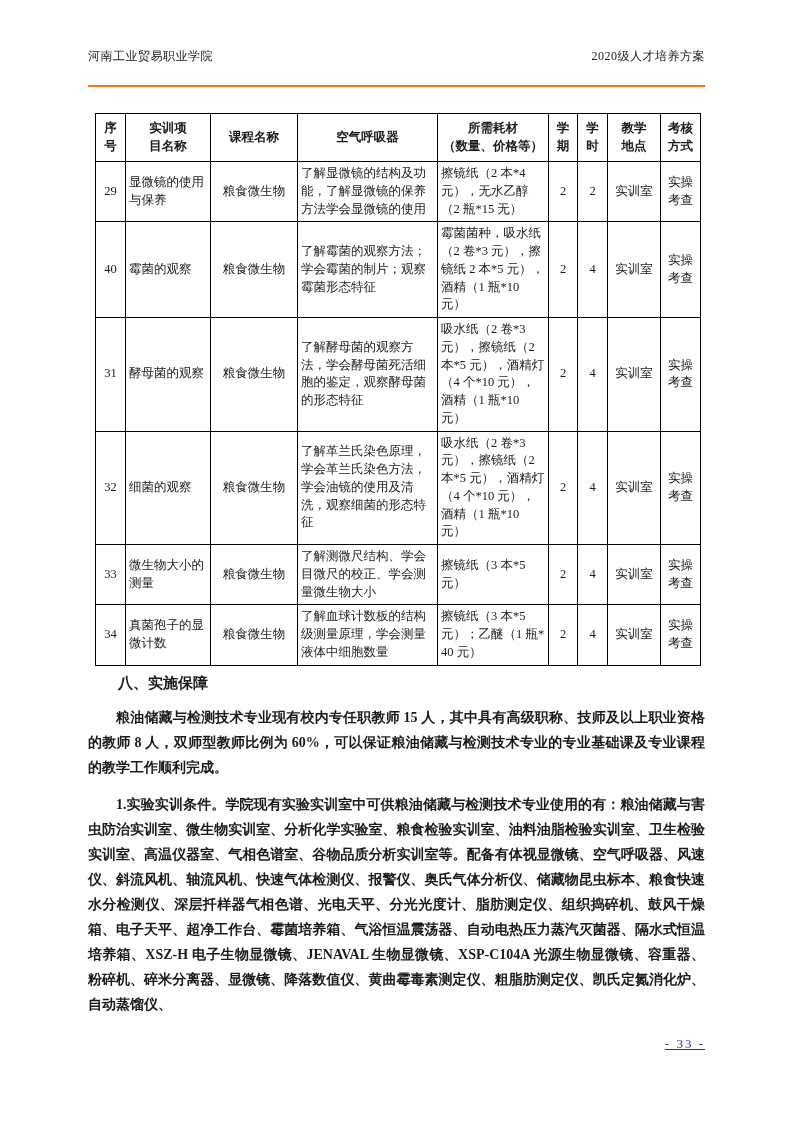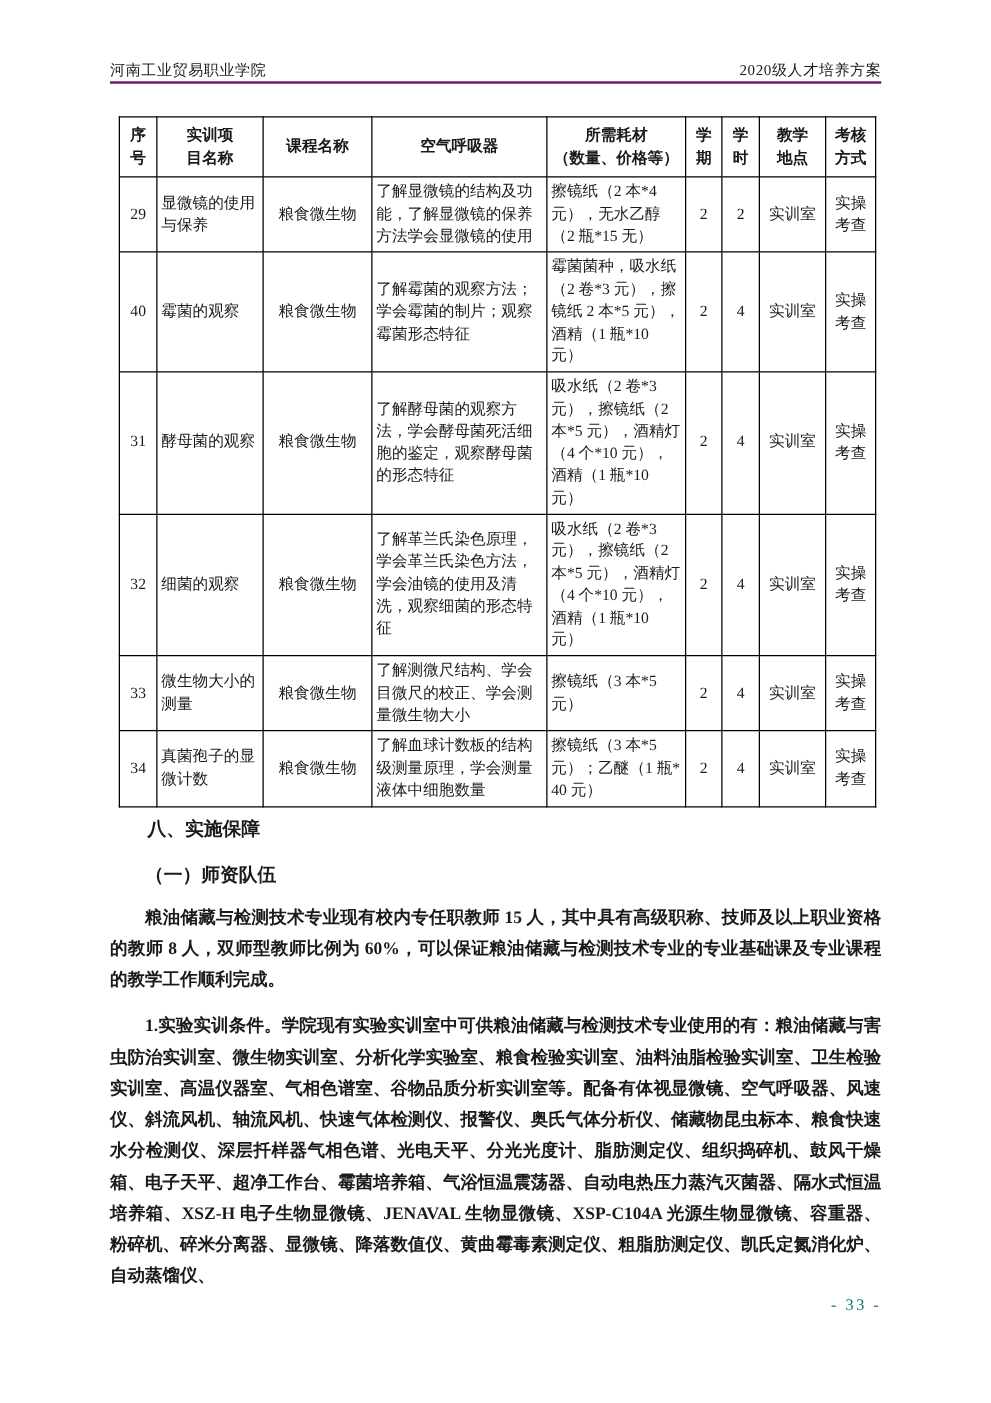--- a/index.html
+++ b/index.html
@@ -15,22 +15,22 @@
     background: #ffffff;
     padding: 48px 88px 0 88px;
     overflow: hidden;
   }
   
   .page-header {
     display: flex;
     justify-content: space-between;
     align-items: flex-end;
     font-size: 12px;
-    padding-bottom: 0;
-    border-bottom: 2px solid #701a75;
+    padding-bottom: 20px;
+    border-bottom: 2px solid #f97316;
     letter-spacing: 0.5px;
   }
   
   table.training {
     margin: 26px 0 0 7px;
     width: 605px;
     border-collapse: collapse;
     table-layout: fixed;
     font-size: 12.5px;
     line-height: 1.42;
@@ -67,22 +67,23 @@
     text-align: justify;
     text-indent: 2em;
     font-weight: bold;
   }
   
   .page-footer {
     position: absolute;
     right: 88px;
     top: 1036px;
     font-size: 13px;
-    color: #0f766e;
+    color: #4c1d95;
     letter-spacing: 2px;
+    text-decoration: underline;
   }
 </style>
 </head>
 <body>
 
 <div class="page">
 
   <div class="page-header">
     <span>河南工业贸易职业学院</span>
     <span>2020级人才培养方案</span>
@@ -185,21 +186,20 @@
           <td class="c5">2</td>
           <td class="c6">4</td>
           <td class="c7">实训室</td>
           <td class="c8">实操考查</td>
         </tr>
       </tbody>
   </table>
 
   <div class="section-heading">八、实施保障</div>
 
-  <div class="sub-heading">（一）师资队伍</div>
 
   <p class="para">粮油储藏与检测技术专业现有校内专任职教师 15 人，其中具有高级职称、技师及以上职业资格的教师 8 人，双师型教师比例为 60%，可以保证粮油储藏与检测技术专业的专业基础课及专业课程的教学工作顺利完成。</p>
 
 
   <p class="para">1.实验实训条件。学院现有实验实训室中可供粮油储藏与检测技术专业使用的有：粮油储藏与害虫防治实训室、微生物实训室、分析化学实验室、粮食检验实训室、油料油脂检验实训室、卫生检验实训室、高温仪器室、气相色谱室、谷物品质分析实训室等。配备有体视显微镜、空气呼吸器、风速仪、斜流风机、轴流风机、快速气体检测仪、报警仪、奥氏气体分析仪、储藏物昆虫标本、粮食快速水分检测仪、深层扦样器气相色谱、光电天平、分光光度计、脂肪测定仪、组织捣碎机、鼓风干燥箱、电子天平、超净工作台、霉菌培养箱、气浴恒温震荡器、自动电热压力蒸汽灭菌器、隔水式恒温培养箱、XSZ-H 电子生物显微镜、JENAVAL 生物显微镜、XSP-C104A 光源生物显微镜、容重器、粉碎机、碎米分离器、显微镜、降落数值仪、黄曲霉毒素测定仪、粗脂肪测定仪、凯氏定氮消化炉、自动蒸馏仪、</p>
 
   <div class="page-footer">- 33 -</div>
 
 </div>
 

